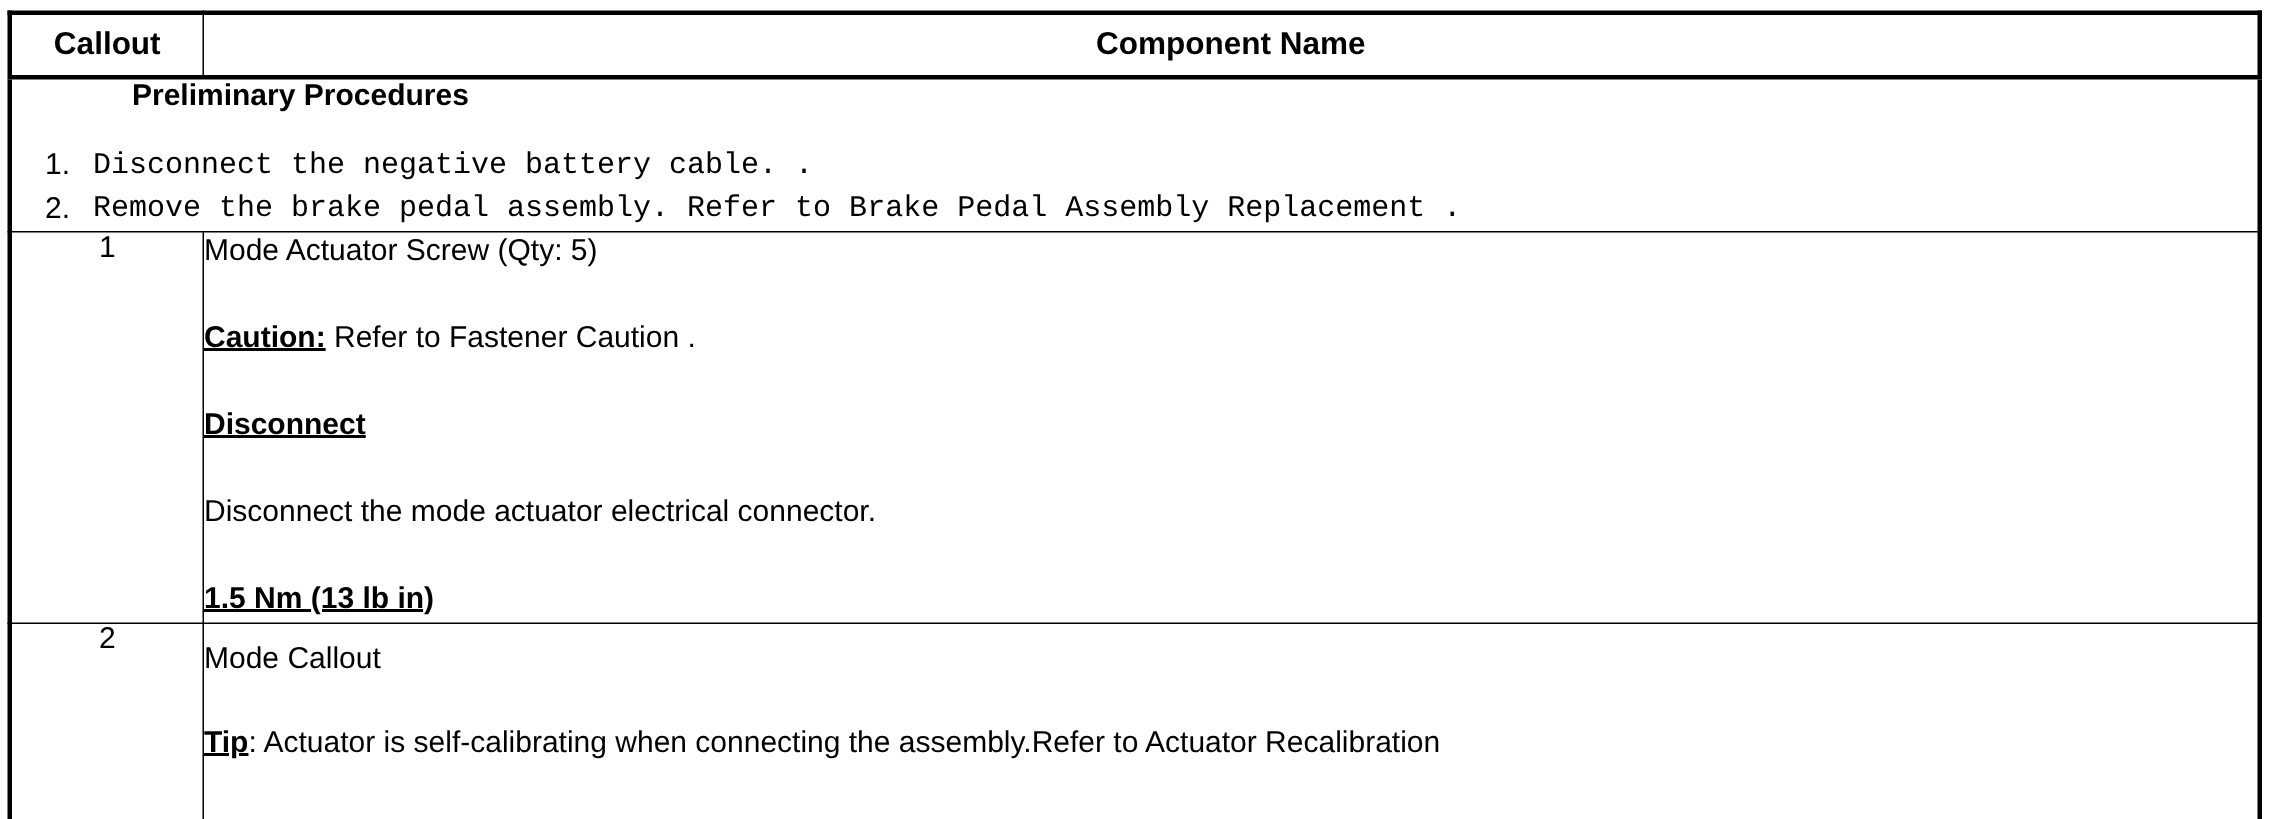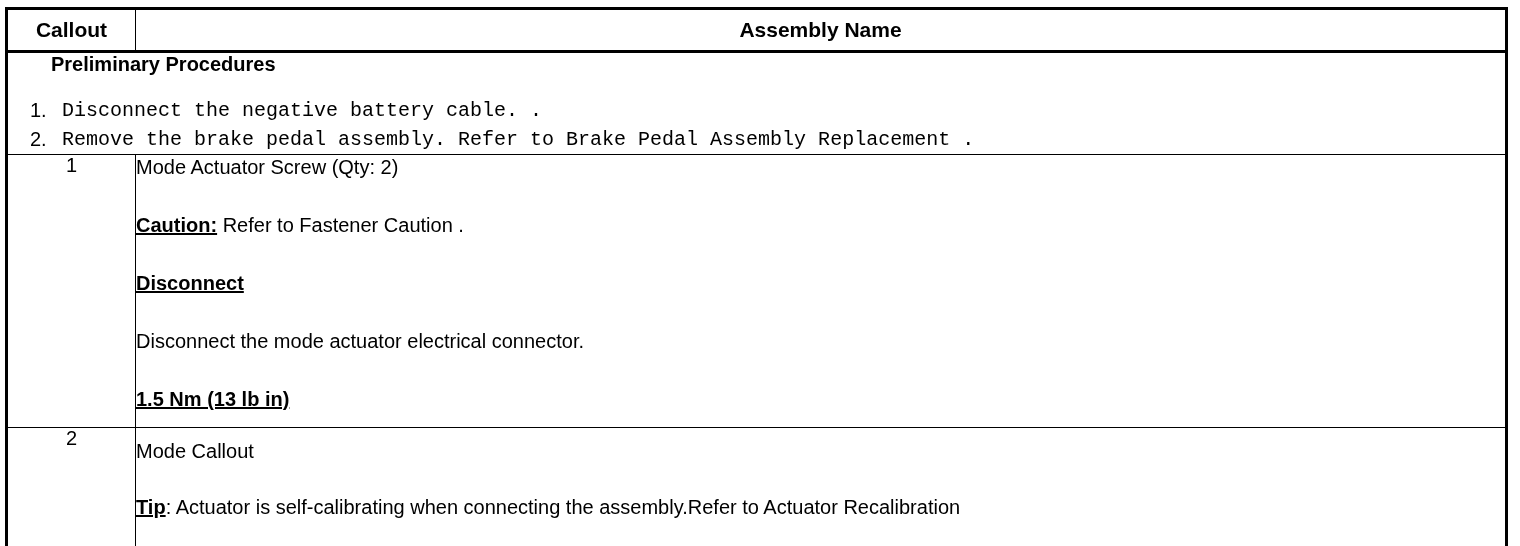--- a/index.html
+++ b/index.html
@@ -52,21 +52,21 @@
 
   
   .prelim-cell {
     border-bottom: 1px solid #000;
     padding: 10px 0 10px 0;
   }
   .prelim-title {
     font-weight: bold;
     font-size: 20px;
     line-height: 1.15;
-    padding-left: 43px;
+    padding-left: 80px;
     margin: 0 0 20px 0;
   }
   .prelim-list {
     margin: 0;
     padding: 0;
     list-style: none;
     font-size: 20px;
     line-height: 1.45;
   }
   .prelim-list li {
@@ -94,21 +94,21 @@
   
   .comp-cell {
     padding: 10px 8px 12px 8px;
     font-size: 20px;
     line-height: 1.2;
   }
   .comp-cell p {
     margin: 0 0 34px 0;
   }
   .comp-cell p:last-child {
-    margin-bottom: 16px;
+    margin-bottom: 4px;
   }
   .comp-cell.row2 p {
     margin-bottom: 32px;
   }
   .comp-cell.row2 {
     padding-top: 11px;
     padding-bottom: 8px;
   }
   b { font-weight: bold; text-decoration: underline; }
 </style>
@@ -119,21 +119,21 @@
 
   <table class="proc-table">
     <colgroup>
       <col style="width:129px">
       <col>
     </colgroup>
     <tbody>
 
       <tr class="head-row">
         <th class="head-callout">Callout</th>
-        <th class="head-component">Assembly Name</th>
+        <th class="head-component">Component Name</th>
       </tr>
 
       <tr>
         <td class="prelim-cell" colspan="2">
           <div class="prelim-title">Preliminary Procedures</div>
           <ol class="prelim-list">
             <li>
               <span class="li-num">1.</span>
               <span class="li-text">Disconnect the negative battery cable. .</span>
             </li>
@@ -142,21 +142,21 @@
               <span class="li-text">Remove the brake pedal assembly. Refer to Brake Pedal Assembly Replacement .</span>
             </li>
           </ol>
         </td>
       </tr>
 
       <tr>
         <td class="callout-num">1</td>
         <td class="comp-cell row1">
           <p>
-            <span>Mode Actuator Screw (Qty: 2)</span>
+            <span>Mode Actuator Screw (Qty: 5)</span>
           </p>
           <p>
             <b>Caution:</b><span> Refer to Fastener Caution .</span>
           </p>
           <p>
             <b>Disconnect</b>
           </p>
           <p>
             <span>Disconnect the mode actuator electrical connector.</span>
           </p>

